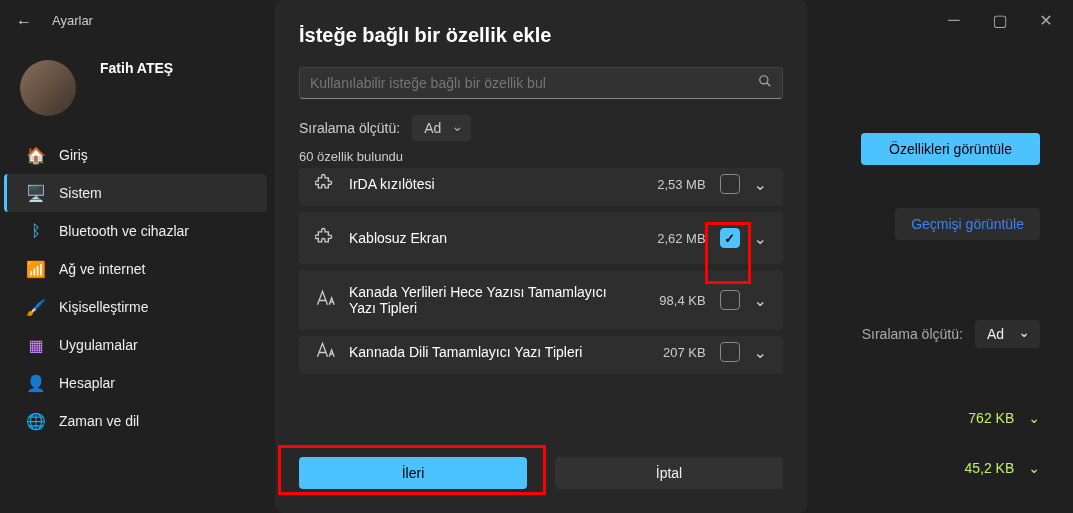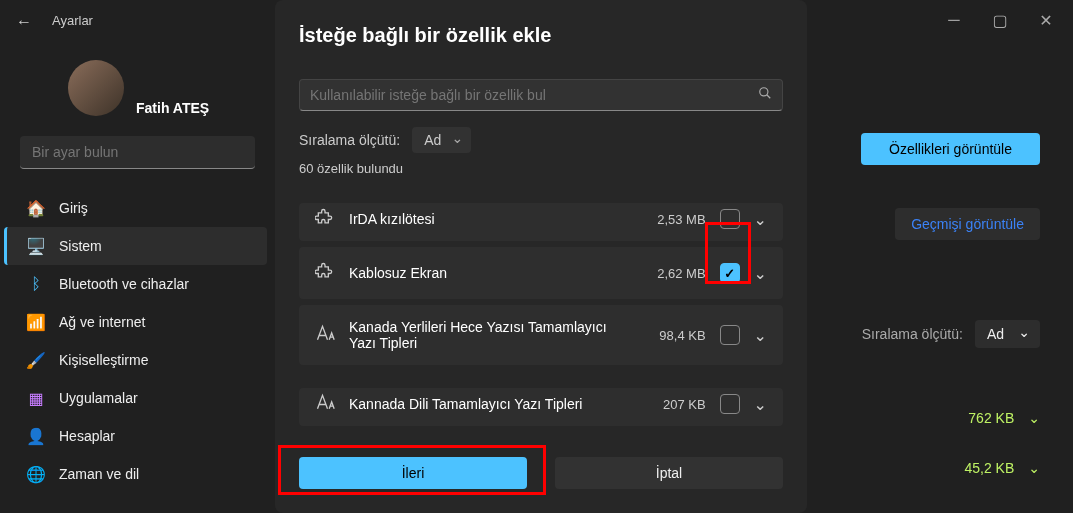--- a/index.html
+++ b/index.html
@@ -9,21 +9,21 @@
 
 
 .titlebar { position: absolute; top: 0; left: 0; right: 0; height: 40px; display: flex; align-items: center; padding: 0 4px; z-index: 1; }
 .titlebar .back { padding: 8px 12px; color: #ccc; cursor: pointer; }
 .titlebar .title { color: #ccc; font-size: 13px; margin-left: 8px; }
 .titlebar .winbtns { margin-left: auto; display: flex; }
 .titlebar .winbtns .btn { width: 46px; height: 32px; display: flex; align-items: center; justify-content: center; color: #aaa; cursor: pointer; }
 
 
 .sidebar { width: 275px; padding-top: 60px; display: flex; flex-direction: column; }
-.profile { display: flex; align-items: flex-end; gap: 12px; padding: 0 20px 20px; margin-left: 48px; }
+.profile { display: flex; align-items: flex-start; gap: 24px; padding: 0 20px 20px; }
 .avatar { width: 56px; height: 56px; border-radius: 50%; background: linear-gradient(135deg, #8a6d5a, #3d3228); }
 .profile-name { font-size: 14px; font-weight: 600; }
 .search-box { margin: 0 20px 20px; background: #2d2d2d; border: none; border-bottom: 1px solid #888; color: #ccc; padding: 8px 12px; border-radius: 4px; font-size: 14px; }
 .nav { overflow-y: auto; }
 .nav-item { display: flex; align-items: center; gap: 14px; padding: 10px 24px; font-size: 14px; color: #eee; cursor: pointer; border-left: 3px solid transparent; }
 .nav-item.active { background: #2d2d2d; border-left-color: #4cc2ff; border-radius: 4px; margin: 0 8px 0 4px; padding-left: 20px; }
 .nav-icon { width: 18px; height: 18px; display: flex; align-items: center; justify-content: center; font-size: 16px; }
 
 
 .main { flex: 1; padding: 80px 40px 0 0; position: relative; }
@@ -31,31 +31,31 @@
 .main .btn-secondary { position: absolute; top: 208px; right: 33px; background: #2d2d2d; color: #3b82f6; padding: 8px 16px; border-radius: 4px; font-size: 14px; cursor: pointer; }
 .main .sort-area { position: absolute; top: 320px; right: 33px; display: flex; align-items: center; gap: 12px; font-size: 14px; color: #aaa; }
 .main .sort-select { background: #2d2d2d; padding: 6px 36px 6px 12px; border-radius: 4px; color: #eee; position: relative; cursor: pointer; }
 .main .sort-select::after { content: "⌄"; position: absolute; right: 10px; top: 4px; }
 .main .file-row { position: absolute; right: 33px; display: flex; align-items: center; gap: 14px; font-size: 14px; color: #bef264; }
 .main .file-row.r1 { top: 410px; }
 .main .file-row.r2 { top: 460px; }
 
 
 .modal { position: absolute; left: 275px; top: 0; width: 532px; height: 513px; background: #272727; border-radius: 8px; padding: 24px; display: flex; flex-direction: column; z-index: 10; }
-.modal h1 { font-size: 20px; font-weight: 600; margin-bottom: 32px; }
+.modal h1 { font-size: 20px; font-weight: 600; margin-bottom: 20px; }
 .modal-search { display: flex; align-items: center; background: #323232; border: 1px solid #444; border-bottom-color: #888; border-radius: 4px; padding: 6px 10px; margin-bottom: 16px; }
 .modal-search input { flex: 1; background: transparent; border: none; color: #ccc; font-size: 14px; outline: none; }
 .modal-search .sicon { color: #aaa; }
 .sort-row { display: flex; align-items: center; gap: 12px; font-size: 14px; color: #ccc; margin-bottom: 8px; }
 .sort-row .sel { background: #323232; padding: 5px 30px 5px 12px; border-radius: 4px; position: relative; cursor: pointer; }
 .sort-row .sel::after { content: "⌄"; position: absolute; right: 8px; top: 3px; color: #aaa; }
 .found { font-size: 13px; color: #ccc; margin-bottom: 4px; }
 .feat-list { flex: 1; overflow: hidden; }
 .feat { background: #2e2e2e; border-radius: 4px; padding: 14px 16px; margin-bottom: 6px; display: flex; align-items: center; gap: 14px; position: relative; }
-.feat.truncated { padding-top: 4px; padding-bottom: 10px; margin-top: 23px; }
+.feat.truncated { padding-top: 4px; padding-bottom: 10px; }
 .feat .ficon { color: #ccc; flex-shrink: 0; }
 .feat .fname { flex: 1; font-size: 14px; }
 .feat .fsize { font-size: 13px; color: #ccc; width: 64px; text-align: right; }
 .feat .fcheck { width: 20px; height: 20px; border: 1px solid #888; border-radius: 4px; display: flex; align-items: center; justify-content: center; cursor: pointer; }
 .feat .fcheck.checked { background: #4cc2ff; border-color: #4cc2ff; color: #000; font-size: 13px; font-weight: bold; }
 .feat .fchev { color: #ccc; cursor: pointer; font-size: 16px; }
 .modal-footer { display: flex; gap: 28px; margin-top: 16px; }
 .modal-footer .mbtn { flex: 1; padding: 8px 0; border-radius: 4px; text-align: center; font-size: 14px; cursor: pointer; }
 .mbtn.primary { background: #4cc2ff; color: #000; }
 .mbtn.sec { background: #323232; color: #eee; }
@@ -77,21 +77,20 @@
       <div class="btn">▢</div>
       <div class="btn">✕</div>
     </div>
   </div>
 
   <div class="sidebar">
     <div class="profile">
       <div class="avatar"></div>
       <div class="profile-name">Fatih ATEŞ</div>
     </div>
-    <input class="search-box" placeholder="Bir ayar bulun" style="">
     <div class="nav" id="nav">
         <div class="nav-item">
           <span class="nav-icon">🏠</span>
           <span>Giriş</span>
         </div>
         <div class="nav-item active">
           <span class="nav-icon">🖥️</span>
           <span>Sistem</span>
         </div>
         <div class="nav-item">

